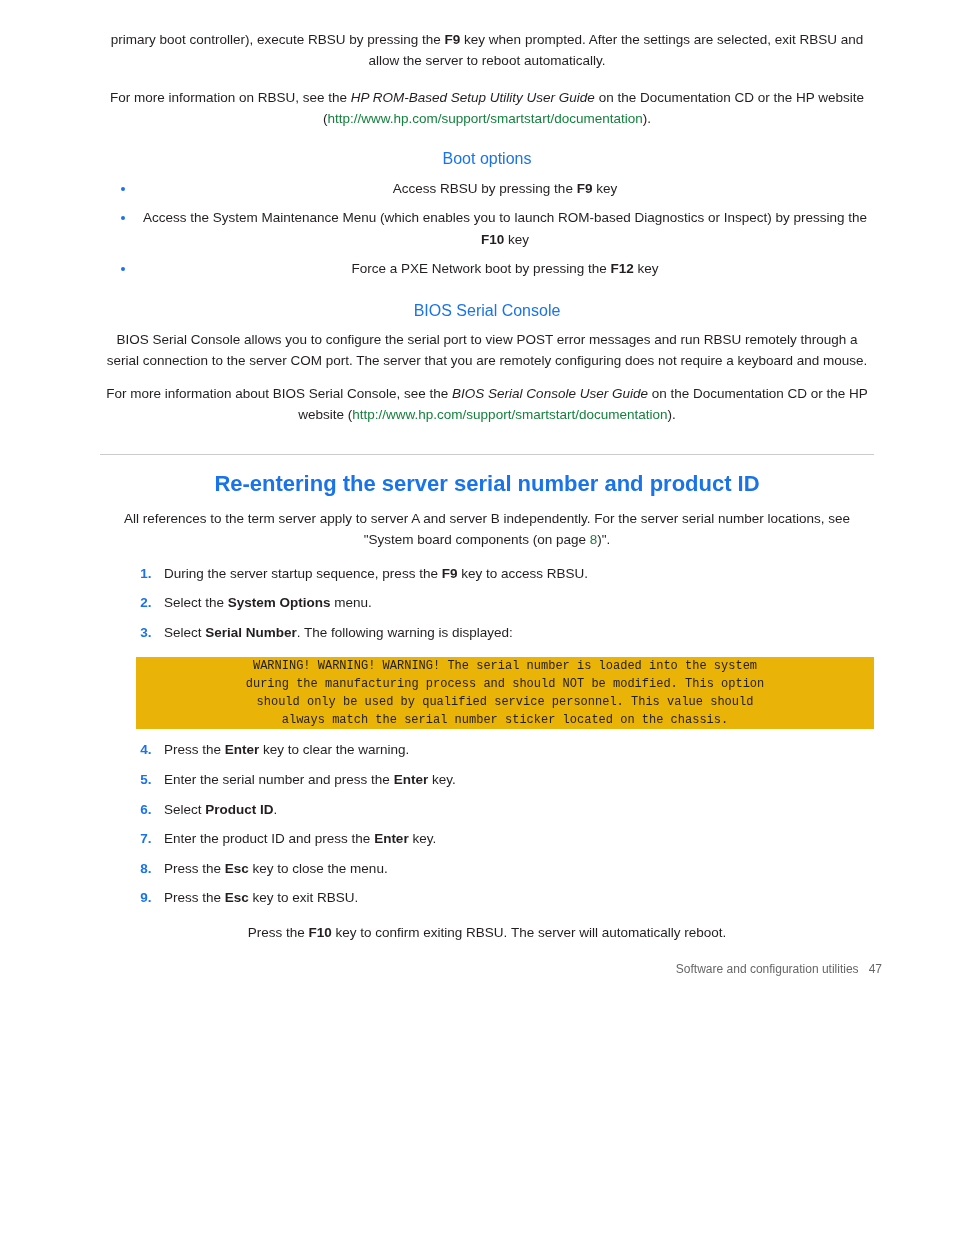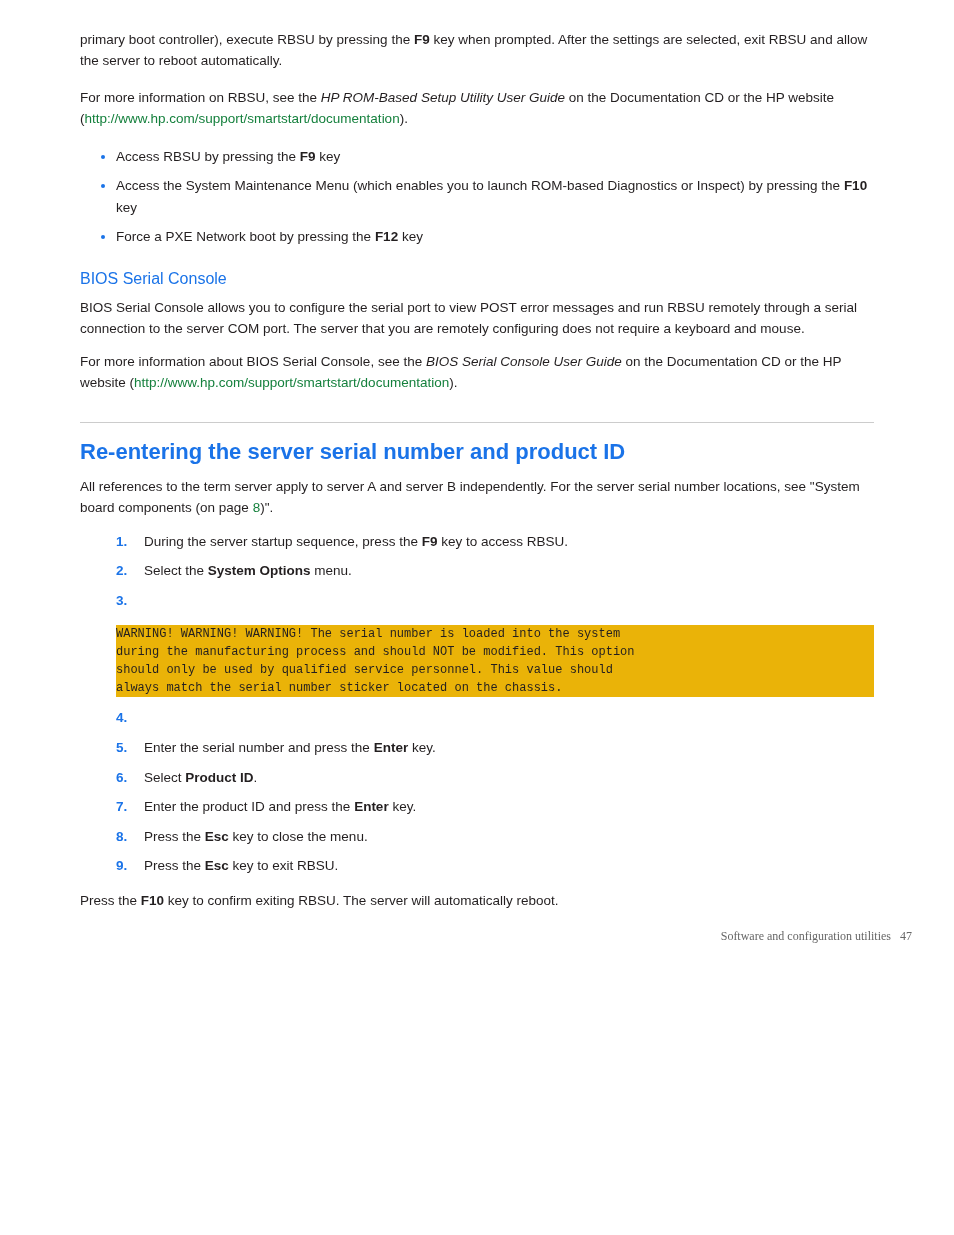--- a/index.html
+++ b/index.html
@@ -11,22 +11,23 @@
     body {
       background: #ffffff;
       font-family: Arial, Helvetica, sans-serif;
       font-size: 14px;
       color: #231f20;
       width: 954px;
       min-height: 1235px;
     }
 
     .page {
-      padding: 30px 80px 40px 80px;
+      padding: 30px 80px 40px 100px;
       position: relative;
+      text-align: center;
     }
 
     .intro-text {
       margin-bottom: 16px;
       line-height: 1.55;
       font-size: 13.5px;
     }
 
     .section-heading-small {
       color: #1a73e8;
@@ -103,43 +104,43 @@
       background: #eab308;
       border: none;
       margin: 10px 0 10px 36px;
       line-height: 1.5;
       color: #231f20;
     }
 
     .footer {
       position: absolute;
       bottom: 20px;
-      right: 42px;
+      right: 72px;
       font-size: 12px;
       color: #666666;
-      font-family: Liberation Serif, serif;
     }
 
     .page-number {
       font-size: 12px;
     }
   </style>
 </head>
 <body>
 
 <div class="page">
 
   <p class="intro-text">
     primary boot controller), execute RBSU by pressing the <span class="bold">F9</span> key when prompted. After the settings are selected, exit RBSU and allow the server to reboot automatically.
   </p>
 
   <p class="intro-text">
     For more information on RBSU, see the <span class="italic">HP ROM-Based Setup Utility User Guide</span> on the Documentation CD or the HP website (<a class="link" href="#">http://www.hp.com/support/smartstart/documentation</a>).
   </p>
 
+  <h2 class="section-heading-small">Boot options</h2>
 
 
   <ul class="bullet-list">
     <li>
       Access RBSU by pressing the <span class="bold">F9</span> key
     </li>
     <li>
       Access the System Maintenance Menu (which enables you to launch ROM-based Diagnostics or Inspect) by pressing the <span class="bold">F10</span> key
     </li>
     <li>
@@ -166,31 +167,33 @@
     <li style="display: flex; gap: 8px; margin-bottom: 8px;">
       <span style="color: #1a73e8; font-weight: bold; min-width: 20px;">1.</span>
       <span>During the server startup sequence, press the <span class="bold">F9</span> key to access RBSU.</span>
     </li>
     <li style="display: flex; gap: 8px; margin-bottom: 8px;">
       <span style="color: #1a73e8; font-weight: bold; min-width: 20px;">2.</span>
       <span>Select the <span class="bold">System Options</span> menu.</span>
     </li>
     <li style="display: flex; gap: 8px; margin-bottom: 8px;">
       <span style="color: #1a73e8; font-weight: bold; min-width: 20px;">3.</span>
+      <span>Select <span class="bold">Serial Number</span>. The following warning is displayed:</span>
     </li>
   </ol>
 
   <pre class="code-block">WARNING! WARNING! WARNING! The serial number is loaded into the system
 during the manufacturing process and should NOT be modified. This option
 should only be used by qualified service personnel. This value should
 always match the serial number sticker located on the chassis.</pre>
 
   <ol class="ordered-list" style="list-style: none;">
     <li style="display: flex; gap: 8px; margin-bottom: 8px;">
       <span style="color: #1a73e8; font-weight: bold; min-width: 20px;">4.</span>
+      <span>Press the <span class="bold">Enter</span> key to clear the warning.</span>
     </li>
     <li style="display: flex; gap: 8px; margin-bottom: 8px;">
       <span style="color: #1a73e8; font-weight: bold; min-width: 20px;">5.</span>
       <span>Enter the serial number and press the <span class="bold">Enter</span> key.</span>
     </li>
     <li style="display: flex; gap: 8px; margin-bottom: 8px;">
       <span style="color: #1a73e8; font-weight: bold; min-width: 20px;">6.</span>
       <span>Select <span class="bold">Product ID</span>.</span>
     </li>
     <li style="display: flex; gap: 8px; margin-bottom: 8px;">

